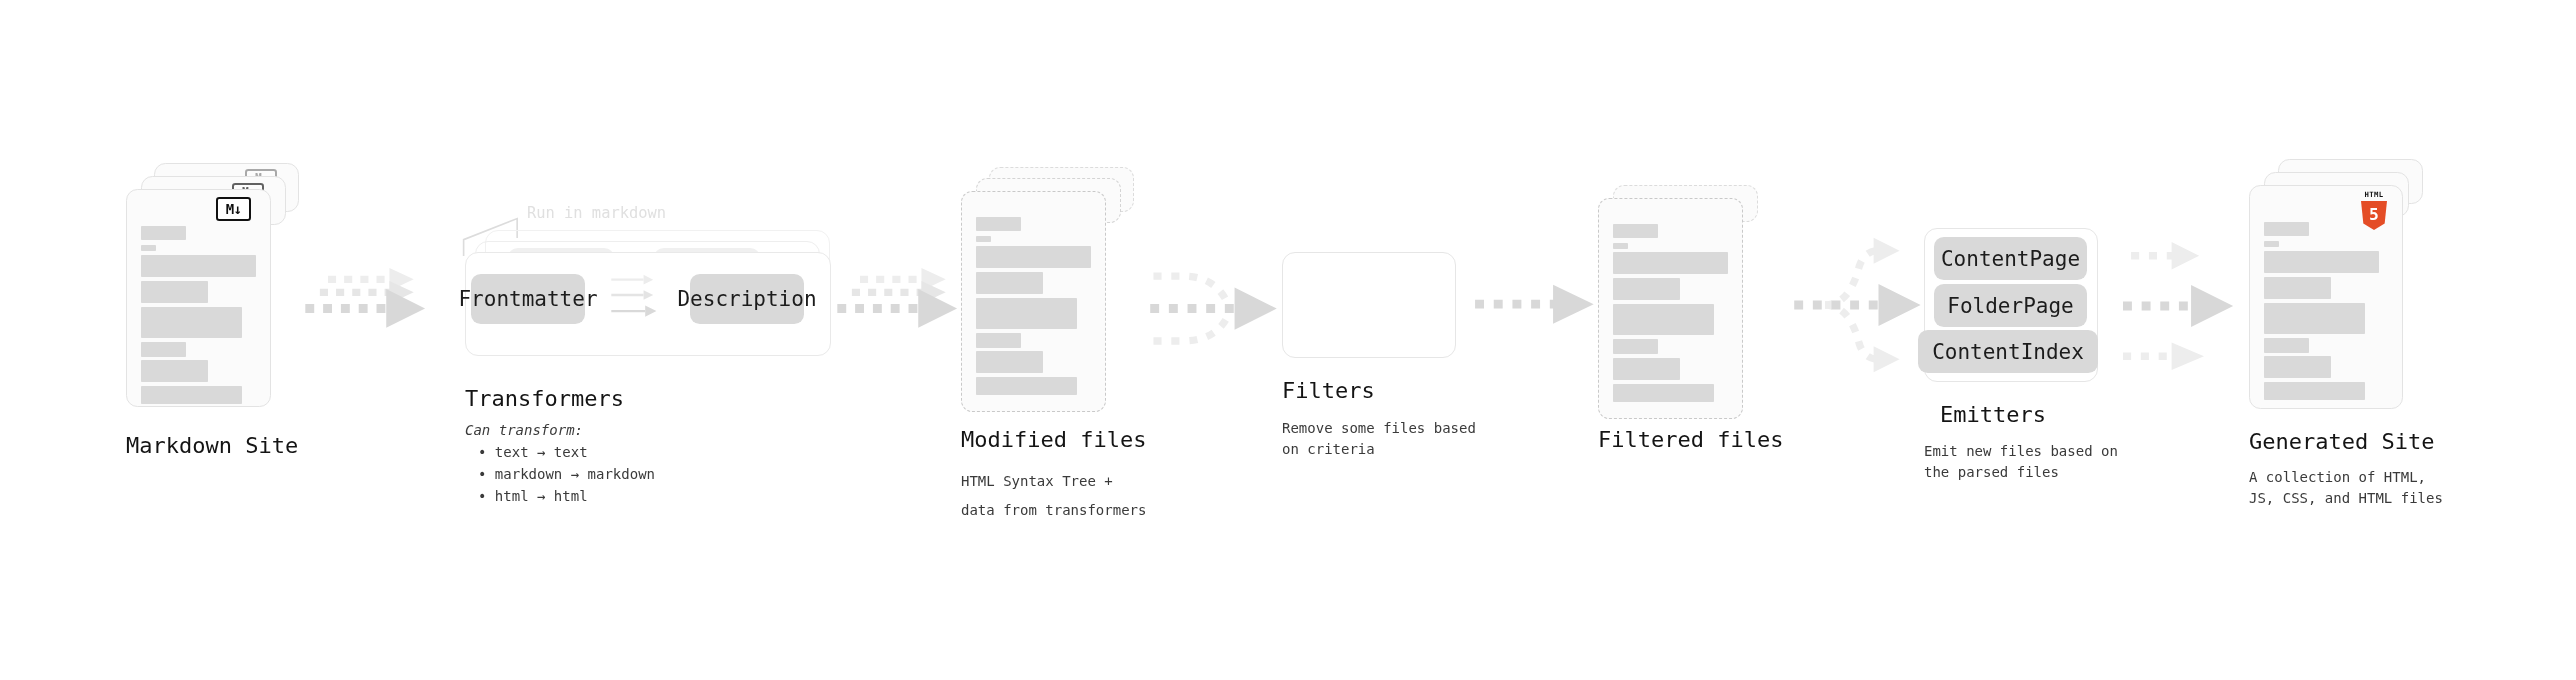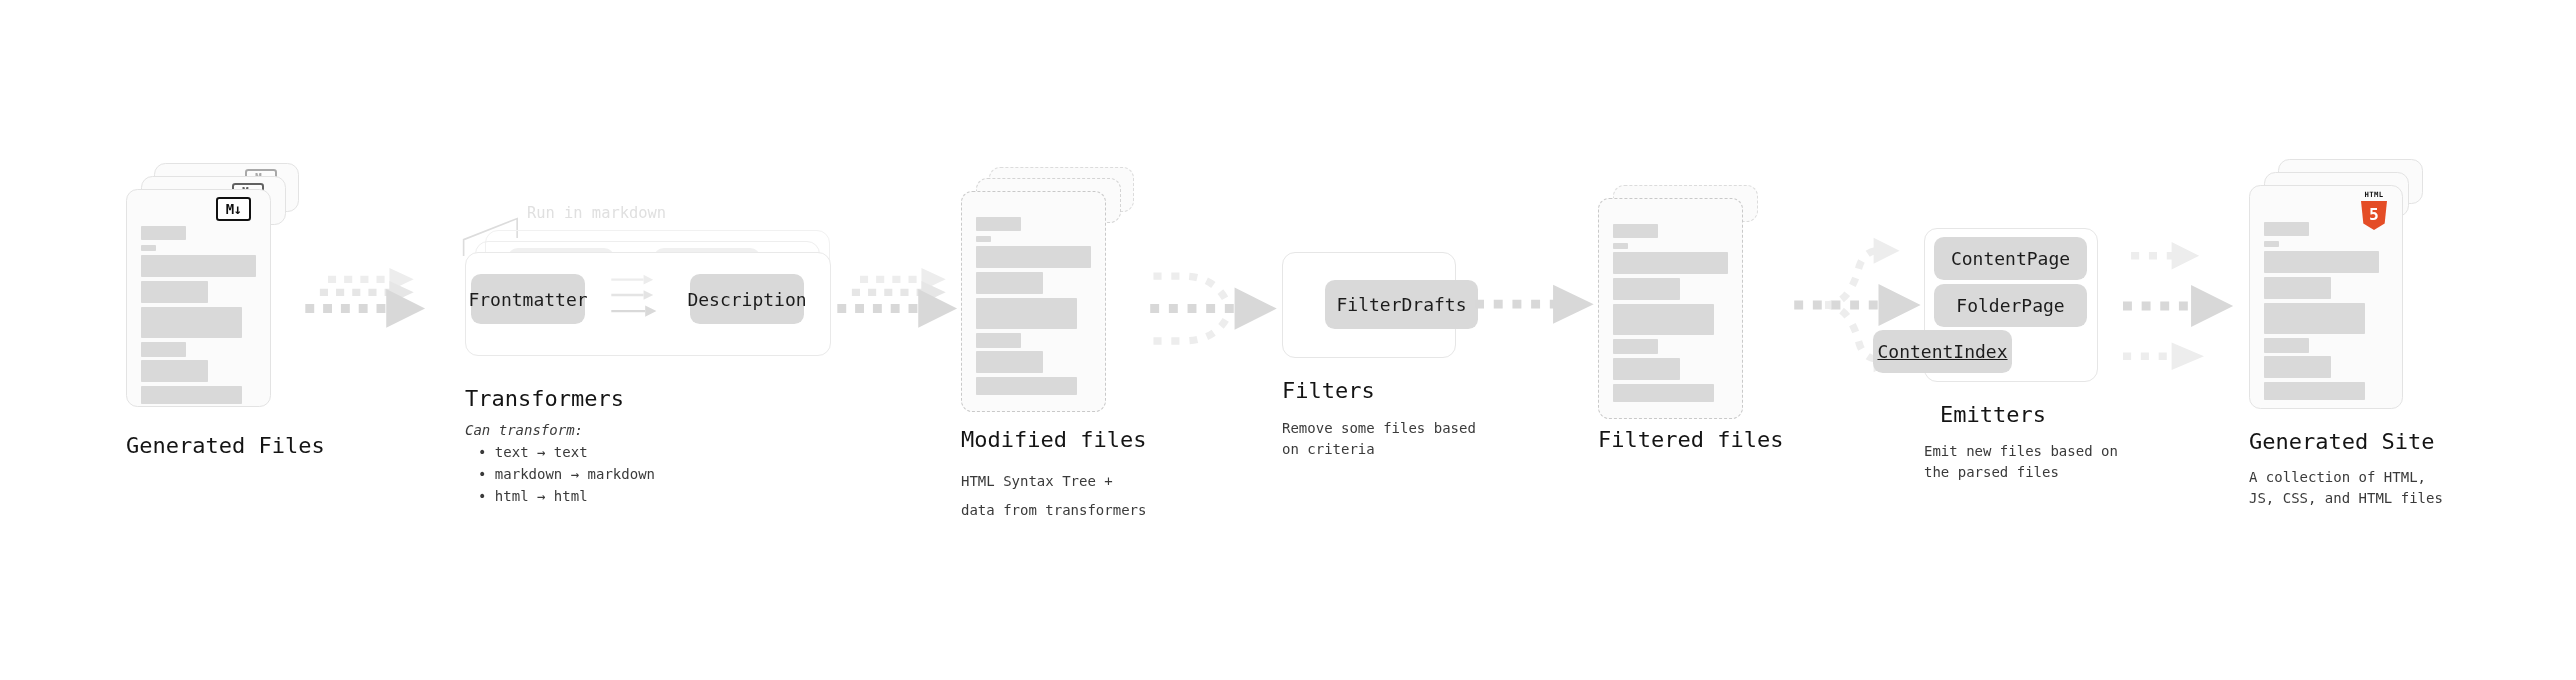--- a/index.html
+++ b/index.html
@@ -61,21 +61,21 @@
     border-radius:13px;
     box-sizing:border-box;
   }
   .groupbox.ghost{background:rgba(255,255,255,0);border-color:#efefef;}
   .chip{
     position:absolute;
     background:#d9d9d9;
     border-radius:9.8px;
     display:flex;align-items:center;justify-content:center;
     color:#1c1c1c;
-    font-size:18px;
+    font-size:21px;
     box-sizing:border-box;
     white-space:nowrap;
   }
   .chip.ghost{background:#ececec;color:transparent;}
   .chip.ghost2{background:#e4e4e4;color:transparent;}
 
   
   .title{
     position:absolute;
     color:#141414;
@@ -121,21 +121,21 @@
     <div class="bar" style="left:14.6px;top:63px;width:45px;height:14px;"></div>
     <div class="bar" style="left:14.6px;top:82px;width:15.4px;height:5.7px;"></div>
     <div class="bar" style="left:14.6px;top:92px;width:115px;height:22px;"></div>
     <div class="bar" style="left:14.6px;top:118px;width:67px;height:22px;"></div>
     <div class="bar" style="left:14.6px;top:144px;width:101px;height:31px;"></div>
     <div class="bar" style="left:14.6px;top:179px;width:45px;height:14.6px;"></div>
     <div class="bar" style="left:14.6px;top:197px;width:67px;height:22px;"></div>
     <div class="bar" style="left:14.6px;top:223px;width:101px;height:18px;"></div>
   </div>
 
-  <div class="title" style="left:126px;top:433px;">Generated Files</div>
+  <div class="title" style="left:126px;top:433px;">Markdown Site</div>
 
   <svg class="arrowsvg" style="left:305px;top:268px;width:122px;height:89px;" viewBox="0 0 150 110">
     <g stroke="#ededed" stroke-width="9" stroke-dasharray="10 10" fill="none">
       <line x1="28" y1="14" x2="110" y2="14"></line>
     </g>
     <polygon points="104,0 134,14 104,28" fill="#ededed"></polygon>
     <g stroke="#e6e6e6" stroke-width="9" stroke-dasharray="10 10" fill="none">
       <line x1="18" y1="30" x2="110" y2="30"></line>
     </g>
     <polygon points="104,16 134,30 104,44" fill="#e6e6e6"></polygon>
@@ -218,21 +218,20 @@
   <div class="sub" style="left:961px;top:500px;">data from transformers</div>
 
   <svg class="arrowsvg" style="left:1134px;top:258px;width:146px;height:110px;" viewBox="0 0 180 135">
     <path d="M24 22 H60 Q104 22 118 62" stroke="#ededed" stroke-width="9" stroke-dasharray="10 12" fill="none"></path>
     <path d="M24 102 H60 Q104 102 118 66" stroke="#ededed" stroke-width="9" stroke-dasharray="10 12" fill="none"></path>
     <line x1="20" y1="62" x2="128" y2="62" stroke="#d8d8d8" stroke-width="11" stroke-dasharray="11 12"></line>
     <polygon points="124,36 176,62 124,88" fill="#d8d8d8"></polygon>
   </svg>
 
   <div class="groupbox" style="left:1282px;top:252px;width:174px;height:106px;border-color:#e6e6e6;"></div>
-  <div class="chip" style="left:1325px;top:280px;width:153px;height:49px;">FilterDrafts</div>
 
   <div class="title" style="left:1282px;top:378px;">Filters</div>
   <div class="sub" style="left:1282px;top:418px;">Remove some files based</div>
   <div class="sub" style="left:1282px;top:439px;">on criteria</div>
 
   <svg class="arrowsvg" style="left:1475px;top:283px;width:122px;height:65px;" viewBox="0 0 150 80">
     <line x1="0" y1="26" x2="100" y2="26" stroke="#d8d8d8" stroke-width="11" stroke-dasharray="11 12"></line>
     <polygon points="96,2 146,26 96,50" fill="#d8d8d8"></polygon>
   </svg>
 
@@ -257,21 +256,21 @@
     <polygon points="118,12 150,28 118,44" fill="#ededed"></polygon>
     <path d="M58 95 Q88 95 100 142 Q106 162 124 162" stroke="#ededed" stroke-width="9" stroke-dasharray="10 12" fill="none"></path>
     <polygon points="118,146 150,162 118,178" fill="#ededed"></polygon>
     <line x1="20" y1="95" x2="128" y2="95" stroke="#d8d8d8" stroke-width="11" stroke-dasharray="11 12"></line>
     <polygon points="124,69 176,95 124,121" fill="#d8d8d8"></polygon>
   </svg>
 
   <div class="groupbox" style="left:1924px;top:228px;width:174px;height:154px;border-color:#e6e6e6;"></div>
   <div class="chip" style="left:1934px;top:237px;width:153px;height:43px;">ContentPage</div>
   <div class="chip" style="left:1934px;top:284px;width:153px;height:43px;">FolderPage</div>
-  <div class="chip" style="left:1873px;top:330px;width:139px;height:43px;text-decoration:underline;">ContentIndex</div>
+  <div class="chip" style="left:1918px;top:330px;width:180px;height:43px;">ContentIndex</div>
 
   <div class="title" style="left:1924px;top:402px;margin-left:16px;">Emitters</div>
   <div class="sub" style="left:1924px;top:441px;">Emit new files based on</div>
   <div class="sub" style="left:1924px;top:462px;">the parsed files</div>
 
   <svg class="arrowsvg" style="left:2123px;top:229px;width:158px;height:154px;" viewBox="0 0 195 190">
     <line x1="10" y1="33" x2="66" y2="33" stroke="#ededed" stroke-width="9" stroke-dasharray="10 12"></line>
     <polygon points="60,16 94,33 60,50" fill="#ededed"></polygon>
     <line x1="0" y1="95" x2="88" y2="95" stroke="#d8d8d8" stroke-width="11" stroke-dasharray="11 12"></line>
     <polygon points="84,69 136,95 84,121" fill="#d8d8d8"></polygon>

